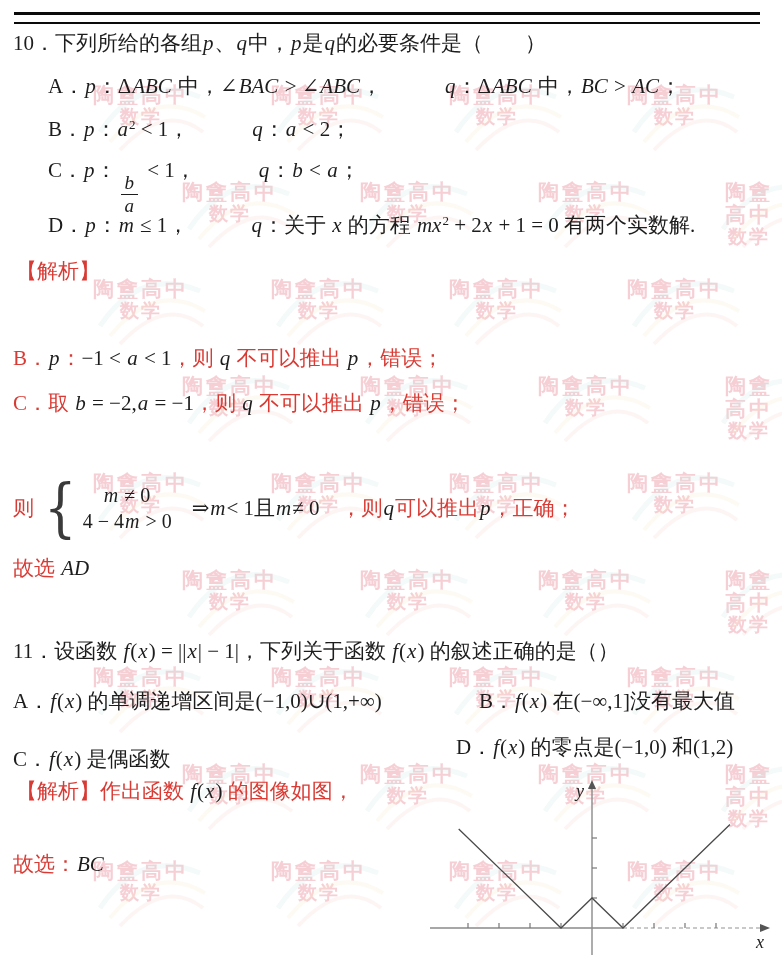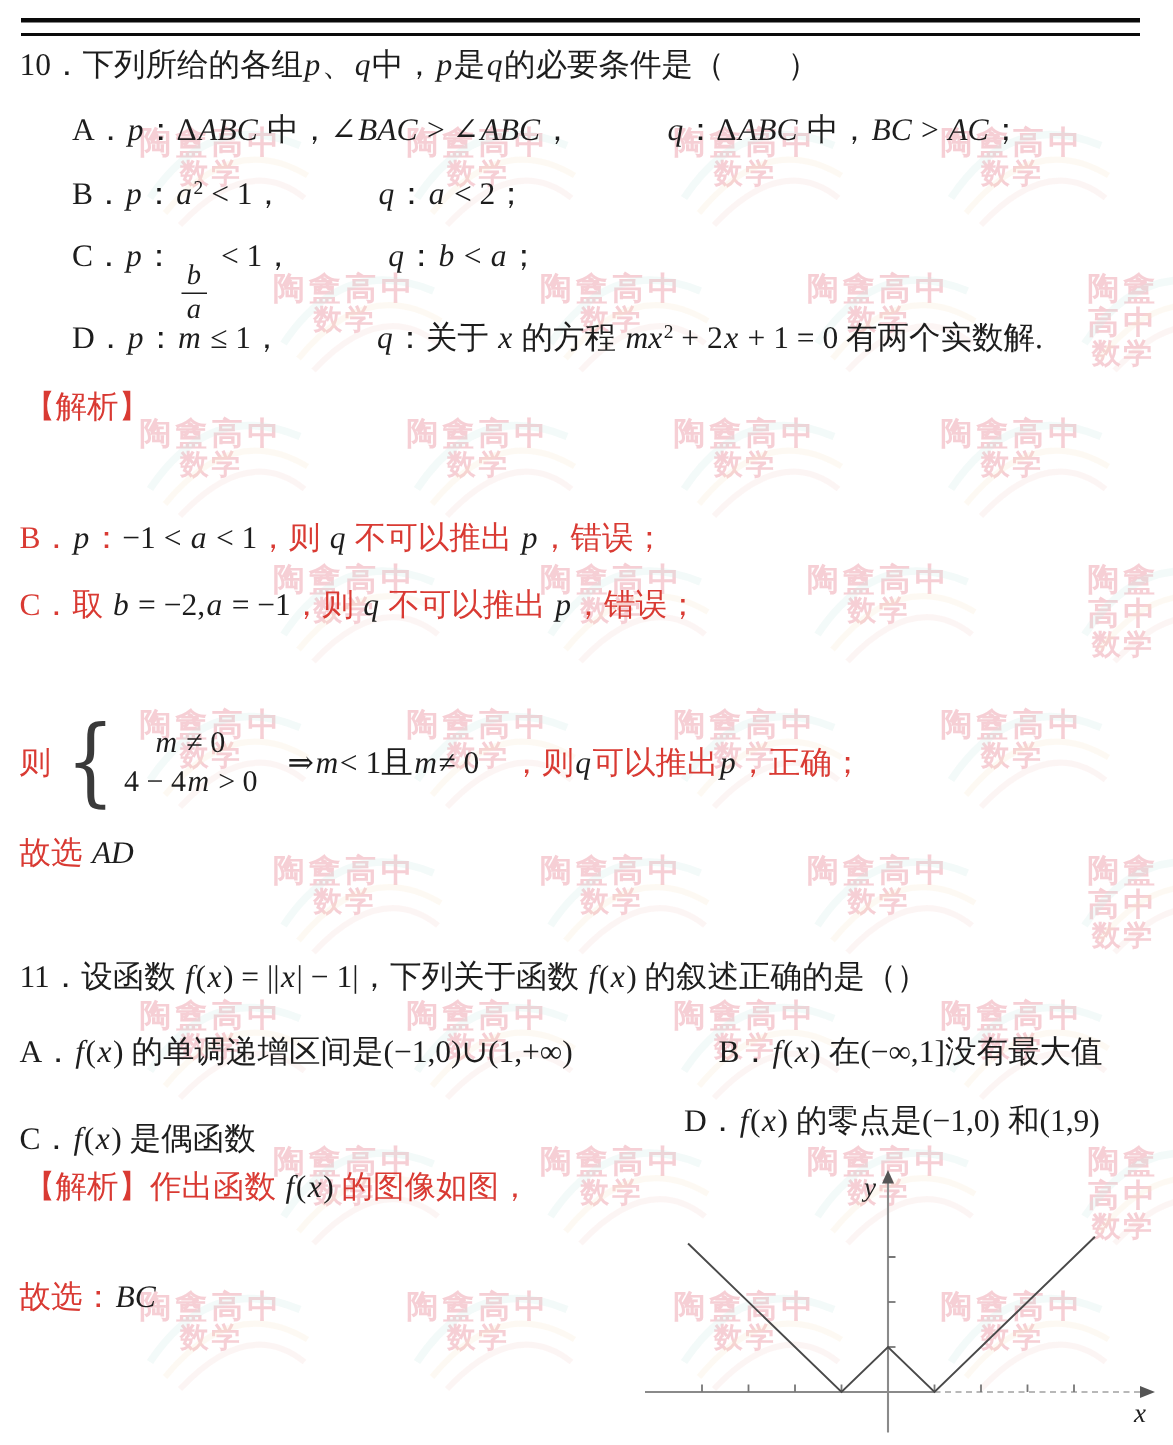--- a/index.html
+++ b/index.html
@@ -410,21 +410,21 @@
       <span class="seg-r"> 可以推出 </span>
       <span class="seg-i">p</span>
       <span class="seg-r">，正确；</span>
     </div>
   <div class="line" style="left:13px;top:554px;"><span class="seg-r">故选 </span><span class="seg-i">AD</span></div>
 
   <div class="line" style="left:13px;top:637px;"><span class="seg-c">11．设函数 </span><span class="seg-i">f</span><span class="seg-n">(</span><span class="seg-i">x</span><span class="seg-n">) = ||</span><span class="seg-i">x</span><span class="seg-n">| − 1|</span><span class="seg-c">，下列关于函数 </span><span class="seg-i">f</span><span class="seg-n">(</span><span class="seg-i">x</span><span class="seg-n">)</span><span class="seg-c"> 的叙述正确的是（）</span></div>
   <div class="line" style="left:13px;top:687px;"><span class="seg-c">A．</span><span class="seg-i">f</span><span class="seg-n">(</span><span class="seg-i">x</span><span class="seg-n">)</span><span class="seg-c"> 的单调递增区间是</span><span class="seg-n">(−1,0)∪(1,+∞)</span></div>
   <div class="line" style="left:479px;top:687px;"><span class="seg-c">B．</span><span class="seg-i">f</span><span class="seg-n">(</span><span class="seg-i">x</span><span class="seg-n">)</span><span class="seg-c"> 在</span><span class="seg-n">(−∞,1]</span><span class="seg-c">没有最大值</span></div>
   <div class="line" style="left:13px;top:733px;margin-top:12px;"><span class="seg-c">C．</span><span class="seg-i">f</span><span class="seg-n">(</span><span class="seg-i">x</span><span class="seg-n">)</span><span class="seg-c"> 是偶函数</span></div>
-  <div class="line" style="left:456px;top:733px;"><span class="seg-c">D．</span><span class="seg-i">f</span><span class="seg-n">(</span><span class="seg-i">x</span><span class="seg-n">)</span><span class="seg-c"> 的零点是</span><span class="seg-n">(−1,0)</span><span class="seg-c"> 和</span><span class="seg-n">(1,9)</span></div>
+  <div class="line" style="left:456px;top:733px;"><span class="seg-c">D．</span><span class="seg-i">f</span><span class="seg-n">(</span><span class="seg-i">x</span><span class="seg-n">)</span><span class="seg-c"> 的零点是</span><span class="seg-n">(−1,0)</span><span class="seg-c"> 和</span><span class="seg-n">(1,2)</span></div>
   <div class="line" style="left:16px;top:777px;"><span class="seg-r">【解析】作出函数 </span><span class="seg-i">f</span><span class="seg-n">(</span><span class="seg-i">x</span><span class="seg-n">)</span><span class="seg-r"> 的图像如图，</span></div>
   <div class="line" style="left:13px;top:822px;margin-top:28px;"><span class="seg-r">故选：</span><span class="seg-i">BC</span></div>
 
   <div class="graph-box">
     <svg id="fxGraph" width="354" height="183" viewBox="0 0 354 183" xmlns="http://www.w3.org/2000/svg">
         <line x1="6" y1="149" x2="199" y2="149" stroke="#8a8a8a" stroke-width="1.4"></line>
         <line x1="199" y1="149" x2="336" y2="149" stroke="#b8b8b8" stroke-width="1.4" stroke-dasharray="4 3"></line>
         <polygon points="336,145 346,149 336,153" fill="#555"></polygon>
         <line x1="168" y1="8" x2="168" y2="176" stroke="#8a8a8a" stroke-width="1.4"></line>
         <polygon points="164,10 168,1 172,10" fill="#555"></polygon>

